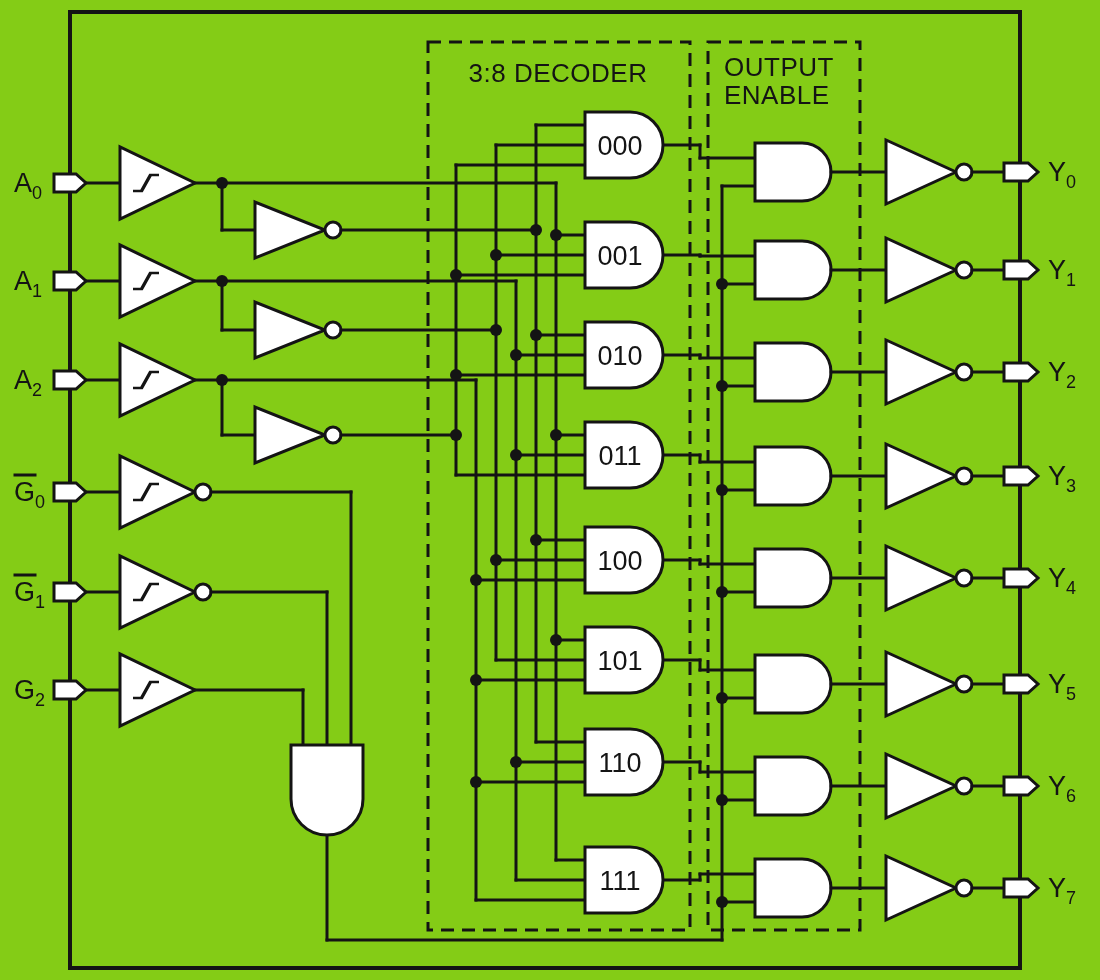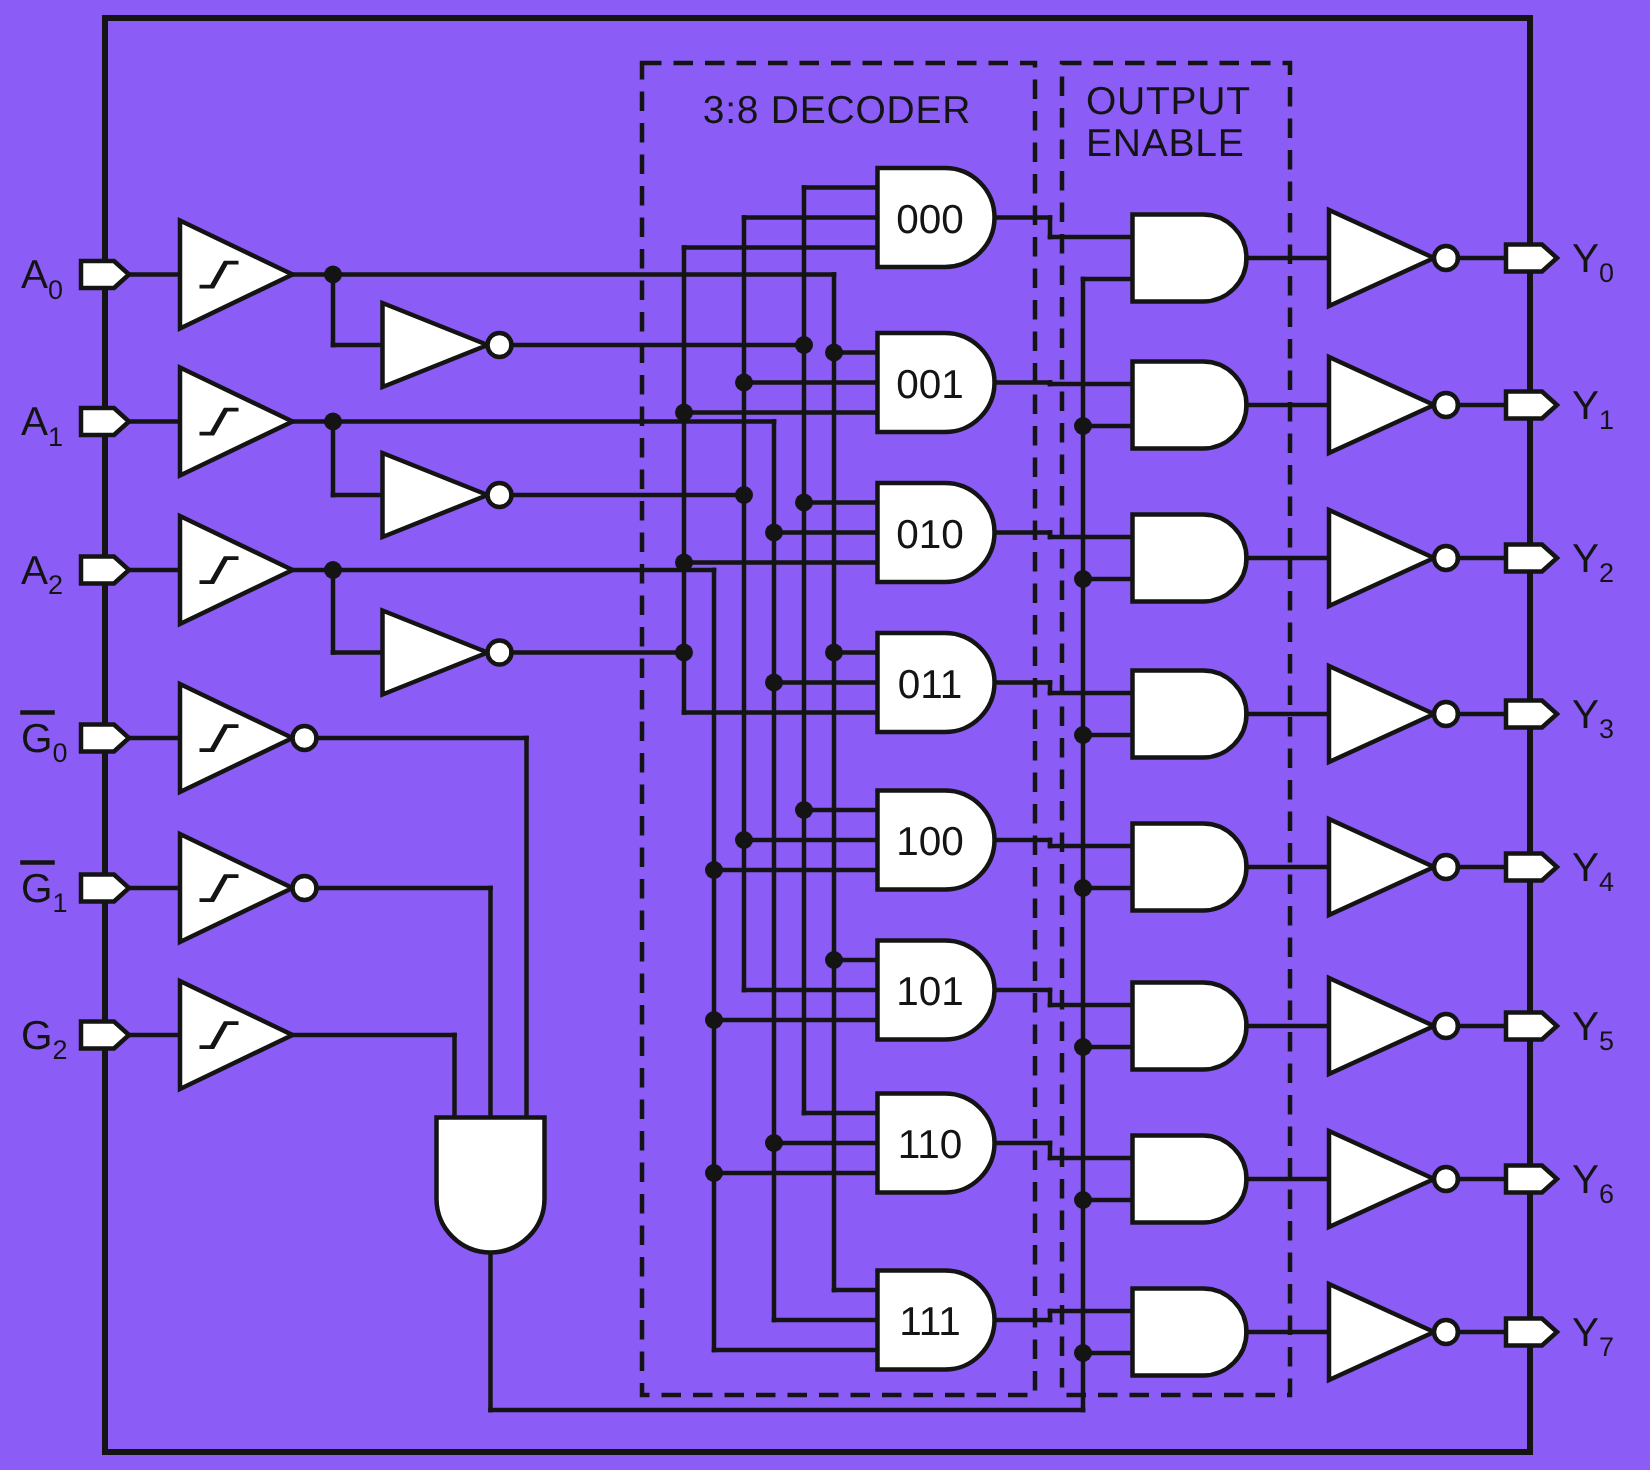--- a/index.html
+++ b/index.html
@@ -1,16 +1,16 @@
 <!DOCTYPE html>
 <html><head>
 <meta charset="utf-8">
 <style>
   html,body{margin:0;padding:0;background:#ffffff}
-  .canvas{width:1100px;height:980px;background:#8b5cf6;position:relative;overflow:hidden}
+  .canvas{width:1100px;height:980px;background:#84cc16;position:relative;overflow:hidden}
   svg{display:block}
   .w{stroke:#141414;stroke-width:3;fill:none;stroke-linecap:square}
   .frame{stroke:#141414;stroke-width:4;fill:none}
   .dash{stroke:#141414;stroke-width:3;fill:none;stroke-dasharray:13 8}
   .shape{stroke:#141414;stroke-width:3;fill:#ffffff;stroke-linejoin:miter}
   .glyph{stroke:#141414;stroke-width:2.5;fill:none;stroke-linecap:butt}
   .dot{fill:#141414;stroke:none}
   text{font-family:"Liberation Sans","DejaVu Sans",sans-serif;fill:#141414}
   .lbl{font-size:27px}
   .code{font-size:27px}

